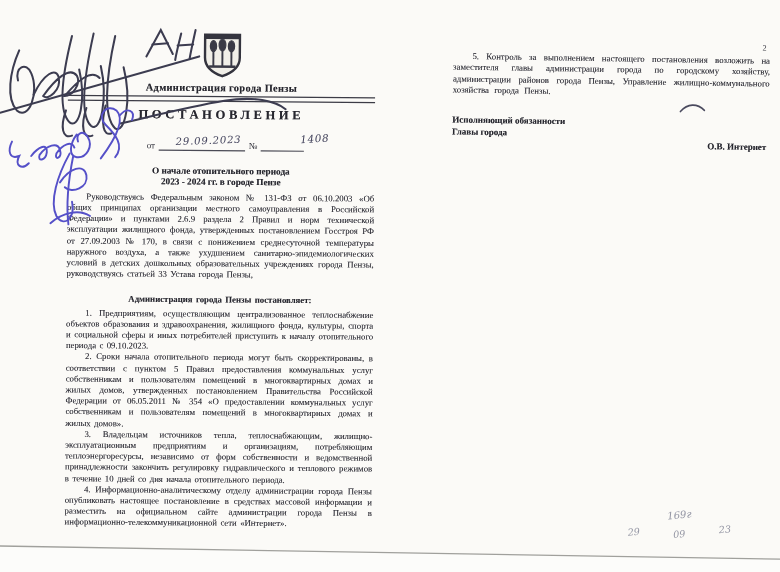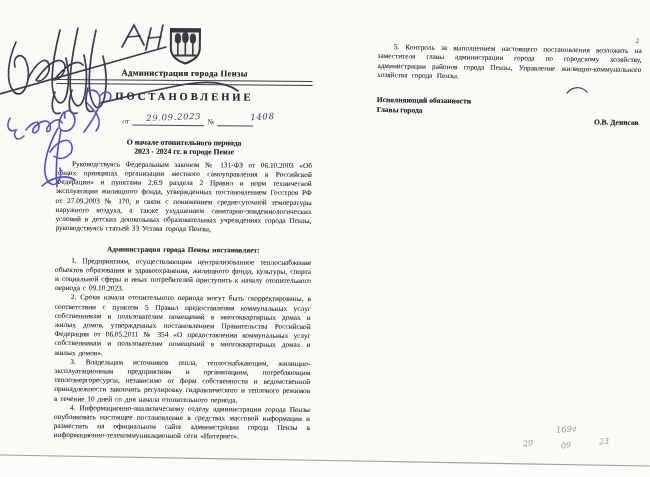--- a/index.html
+++ b/index.html
@@ -134,21 +134,21 @@
       <p>4. Информационно-аналитическому отделу администрации города Пензы опубликовать настоящее постановление в средствах массовой информации и разместить на официальном сайте администрации города Пензы в информационно-телекоммуникационной сети «Интернет».</p>
     </div>
   </div>
 
   <div class="page-right">
     <div class="page-num">2</div>
     <p class="item5">5. Контроль за выполнением настоящего постановления возложить на заместителя главы администрации города по городскому хозяйству, администрации районов города Пензы, Управление жилищно-коммунального хозяйства города Пензы.</p>
     <div class="sig-block">
       <div class="sig-role">Исполняющий обязанности</div>
       <div class="sig-role">Главы города</div>
-      <div class="sig-name">О.В. Денисов</div>
+      <div class="sig-name">О.В. Интернет</div>
     </div>
   </div>
 
   <span class="pencil p-num">169г</span>
   <span class="pencil p-day">29</span>
   <span class="pencil p-month">09</span>
   <span class="pencil p-year">23</span>
 
   <svg class="overlay" width="650" height="477" viewBox="0 0 650 477">
 

